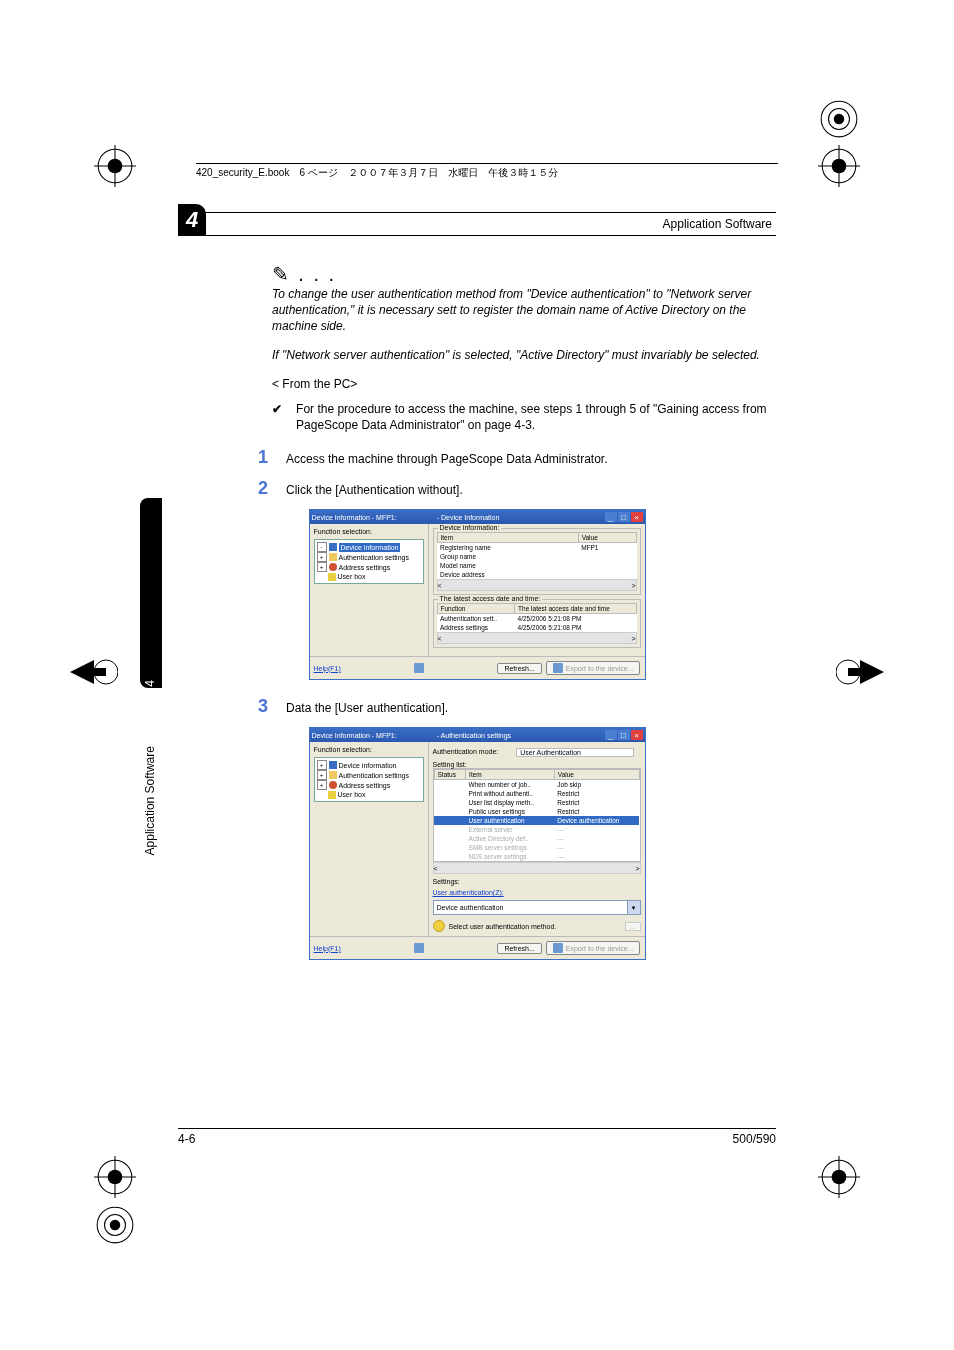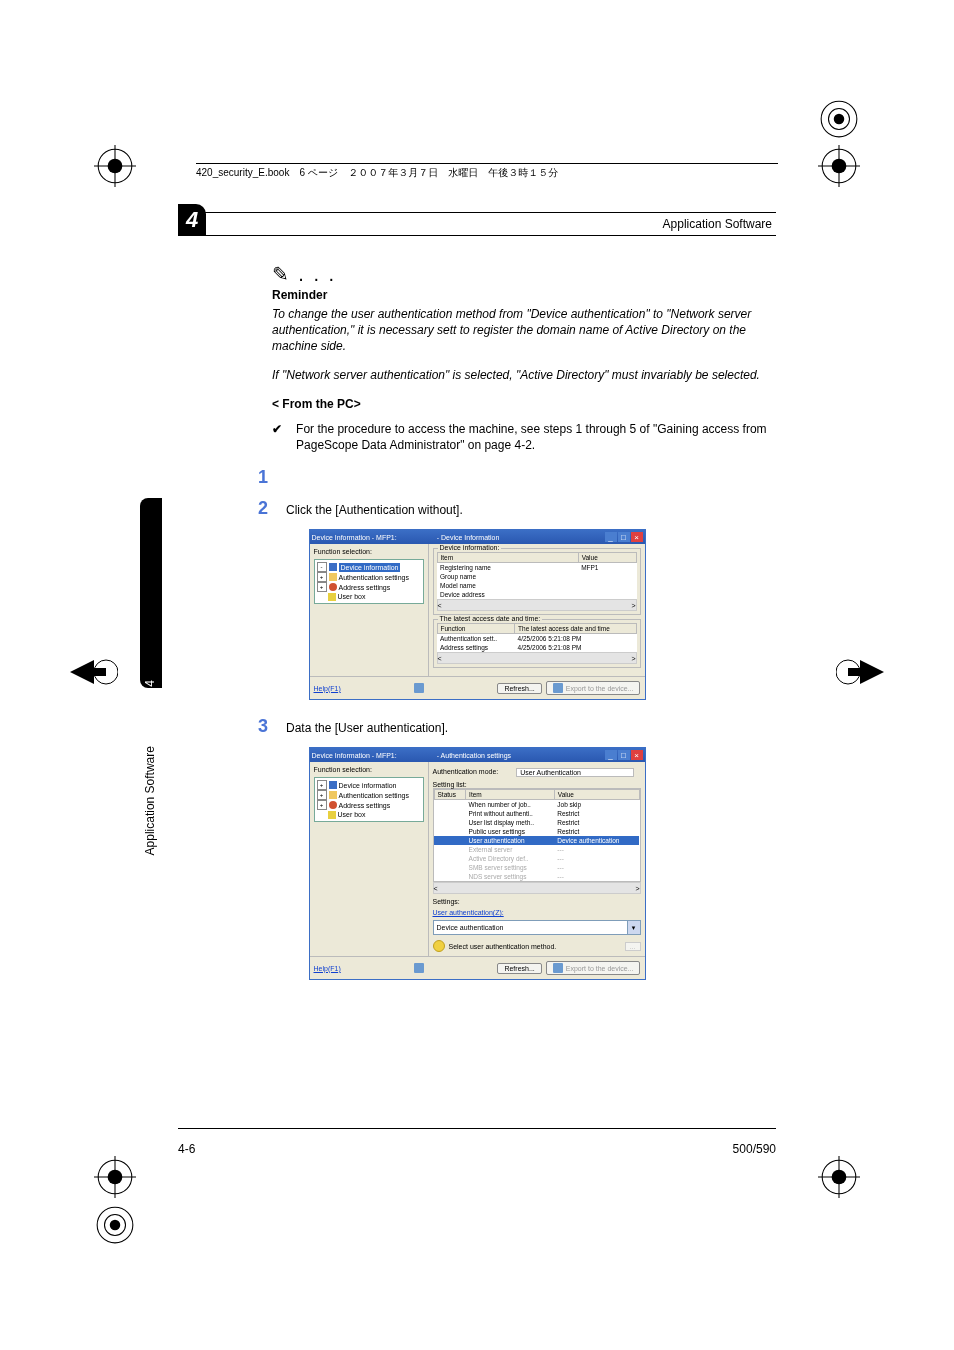--- a/index.html
+++ b/index.html
@@ -87,21 +87,21 @@
     font-size: 20px;
     letter-spacing: 2px;
   }
   .reminder-title { font-weight: bold; margin: 2px 0 4px 0; }
   .reminder-text {
     font-style: italic;
     line-height: 1.35;
     margin-bottom: 12px;
   }
   .from-pc {
-    font-weight: bold;
+    font-weight: normal;
     margin: 14px 0 10px 94px;
   }
   .bullet-row {
     margin-left: 94px;
     display: flex;
     gap: 14px;
     line-height: 1.35;
     margin-bottom: 14px;
   }
   .bullet-row .mark { font-weight: bold; }
@@ -266,21 +266,21 @@
   .side-text .ch { color: #fff; }
   .footer-line {
     position: absolute;
     left: 178px;
     right: 178px;
     top: 1128px;
     border-top: 1px solid #000;
     display: flex;
     justify-content: space-between;
     font-size: 12px;
-    padding-top: 13px;
+    padding-top: 3px;
   }
 </style>
 </head>
 <body>
 
 <div class="reg-mark" style="left:94px; top:145px;">
   <svg viewBox="0 0 40 40">
       <circle cx="20" cy="20" r="16" fill="none" stroke="#000"></circle>
       <circle cx="20" cy="20" r="7" fill="#000"></circle>
       <line x1="20" y1="0" x2="20" y2="40" stroke="#000"></line>
@@ -353,34 +353,34 @@
 <div class="side-tab"></div>
 <div class="side-text">
   <span>Application Software</span>&nbsp;&nbsp;&nbsp;&nbsp;<span class="ch">Chapter 4</span>
 </div>
 
 <div class="content">
 
 
   <div class="reminder-block">
     <div class="reminder-icon">✎ . . .</div>
-    <div class="reminder-title">Reminder</div>
     <div class="reminder-text">To change the user authentication method from "Device authentication" to "Network server authentication," it is necessary sett to register the domain name of Active Directory on the machine side.</div>
     <div class="reminder-text">If "Network server authentication" is selected, "Active Directory" must invariably be selected.</div>
   </div>
 
   <div class="from-pc">&lt; From the PC&gt;</div>
 
   <div class="bullet-row">
     <span class="mark">✔</span>
-    <span>For the procedure to access the machine, see steps 1 through 5 of "Gaining access from PageScope Data Administrator" on page 4-2.</span>
+    <span>For the procedure to access the machine, see steps 1 through 5 of "Gaining access from PageScope Data Administrator" on page 4-3.</span>
   </div>
 
   <div class="step-row">
     <div class="step-num">1</div>
+    <div class="step-text">Access the machine through PageScope Data Administrator.</div>
   </div>
 
   <div class="step-row">
     <div class="step-num">2</div>
     <div class="step-text">Click the [Authentication without].</div>
   </div>
 
   <div class="win">
     <div class="titlebar">
       <div class="title-text">

